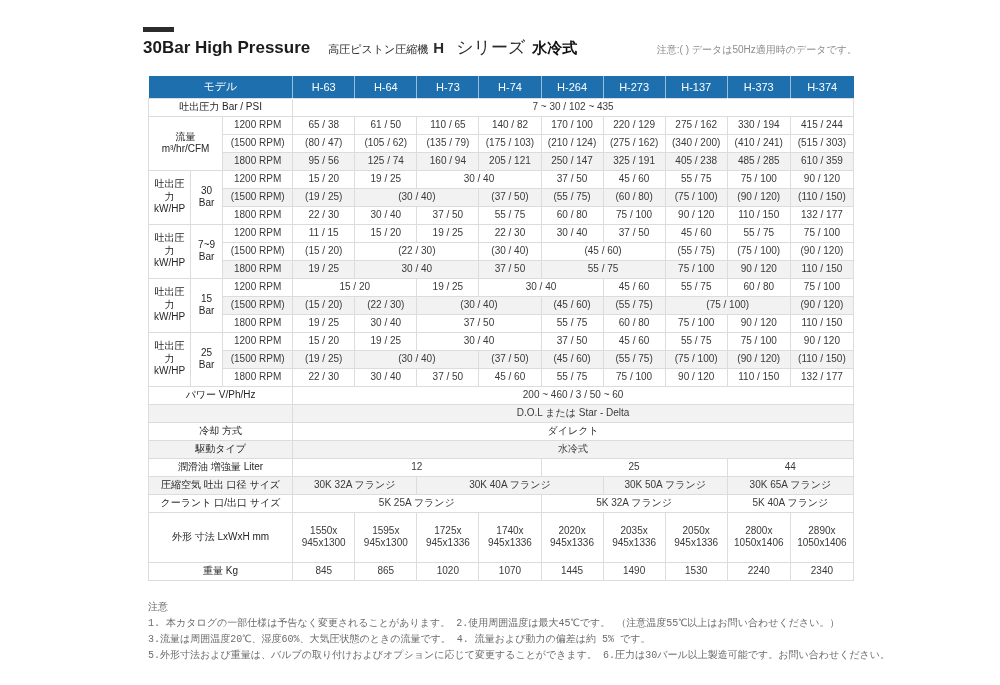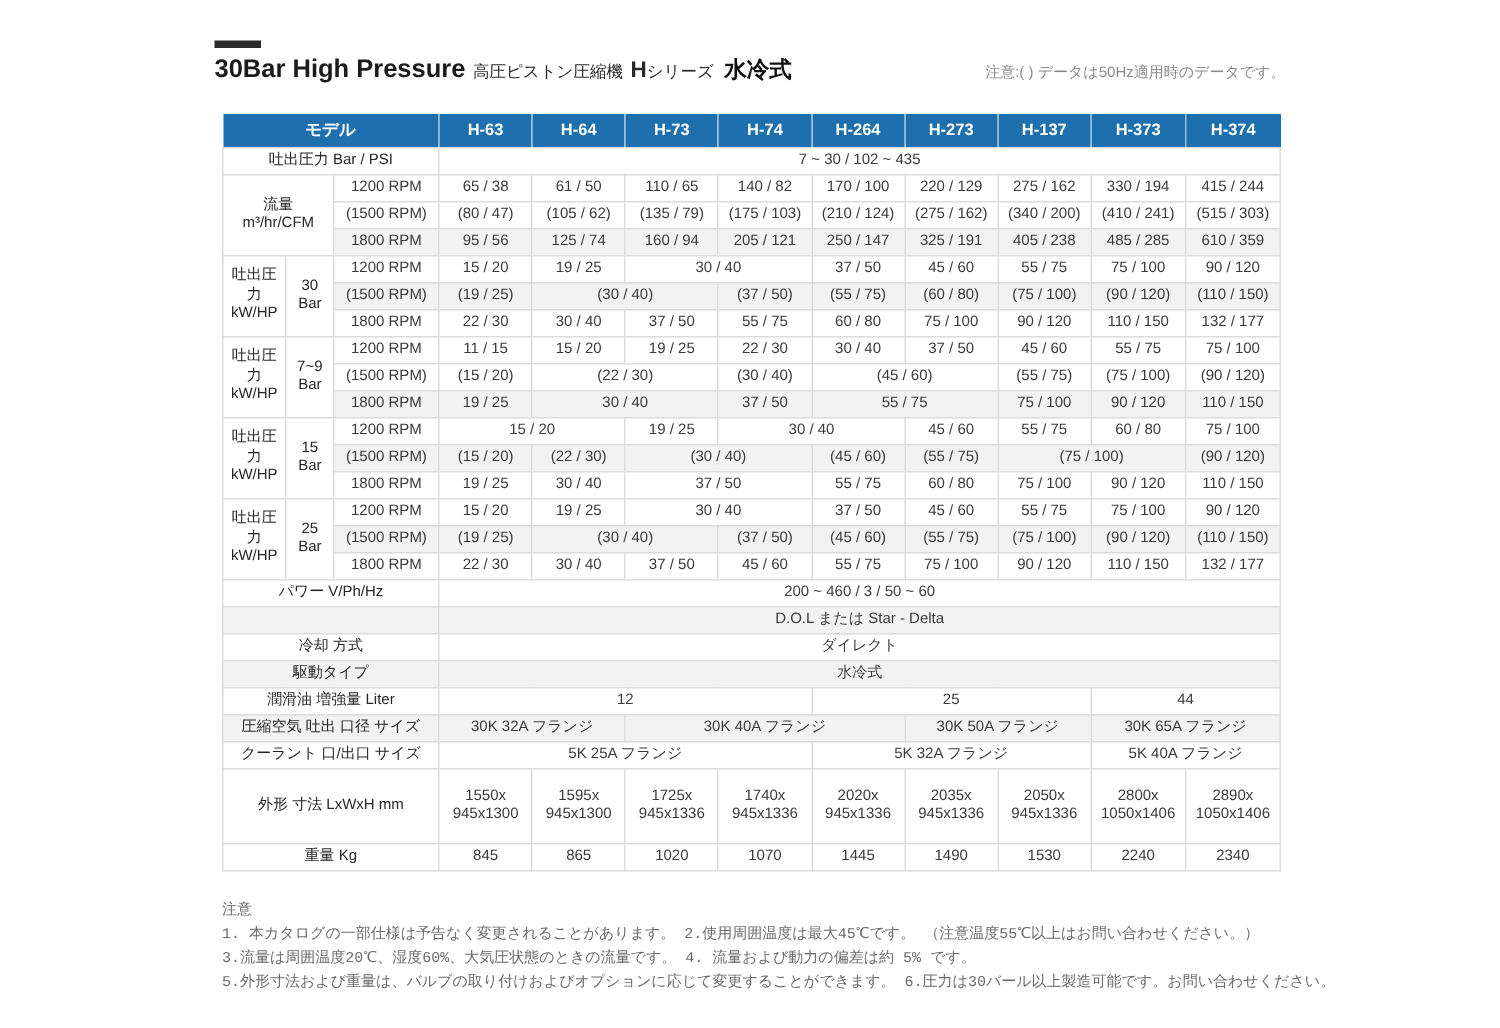--- a/index.html
+++ b/index.html
@@ -2,27 +2,27 @@
 <html style="--header-bg: #1e6fae; --stripe: #f2f2f2;"><head>
 <meta charset="utf-8">
 <style>
   * { box-sizing: border-box; }
   html,body { margin:0; padding:0; background:#ffffff; font-family:"Liberation Sans","DejaVu Sans",sans-serif; }
   .page { position:relative; width:928px; height:685px; background:#fff; overflow:hidden; }
   .dash { position:absolute; left:143px; top:27px; width:31px; height:5px; background:#2b2b2b; }
   .titlebar { position:absolute; left:143px; top:36px; width:714px; display:flex; justify-content:space-between; align-items:baseline; }
   .title-left { display:flex; align-items:baseline; }
   .t-en { font-size:17px; font-weight:bold; color:#1b1b1b; }
-  .t-jp { font-size:11px; color:#2a2a2a; margin-left:5px; }
+  .t-jp { font-size:11px; color:#2a2a2a; margin-left:18px; }
   .t-h  { font-size:15px; font-weight:600; color:#2a2a2a; margin-left:5px; }
-  .t-sjp{ font-size:11px; color:#2a2a2a; margin-left:0; }
+  .t-sjp{ font-size:17px; color:#2a2a2a; margin-left:12px; }
   .t-type { font-size:15px; font-weight:bold; color:#101010; margin-left:7px; }
   .t-note { font-size:10px; color:#8b8b8b; }
   table.spec { position:absolute; left:148px; top:76px; border-collapse:collapse; table-layout:fixed; width:706px; }
-  .spec th { background:var(--header-bg,#1e6fae); color:#fff; font-size:11px; font-weight:bold; height:22px; padding:0;
+  .spec th { background:var(--header-bg,#1e6fae); color:#fff; font-size:11px; font-weight:normal; height:22px; padding:0;
              border-left:1px solid rgba(255,255,255,.55); }
   .spec th:first-child { border-left:none; }
   .spec td { border:1px solid #dcdcdc; font-size:10px; color:#3a3a3a; text-align:center; height:18px;
              padding:0 1px; line-height:1.25; white-space:pre-line; background:#fff; }
   .spec tr.shade td { background:var(--stripe,#f2f2f2); }
   .spec td.lab { color:#262626; }
   .spec td.rpm { color:#3a3a3a; }
   .spec tr.tall td { height:50px; }
   .notes { position:absolute; left:148px; top:600px; width:740px; font-size:10px; color:#6b6b6b; line-height:1.6;font-family:Liberation Mono, monospace; }
   .notes div { white-space:nowrap; }

